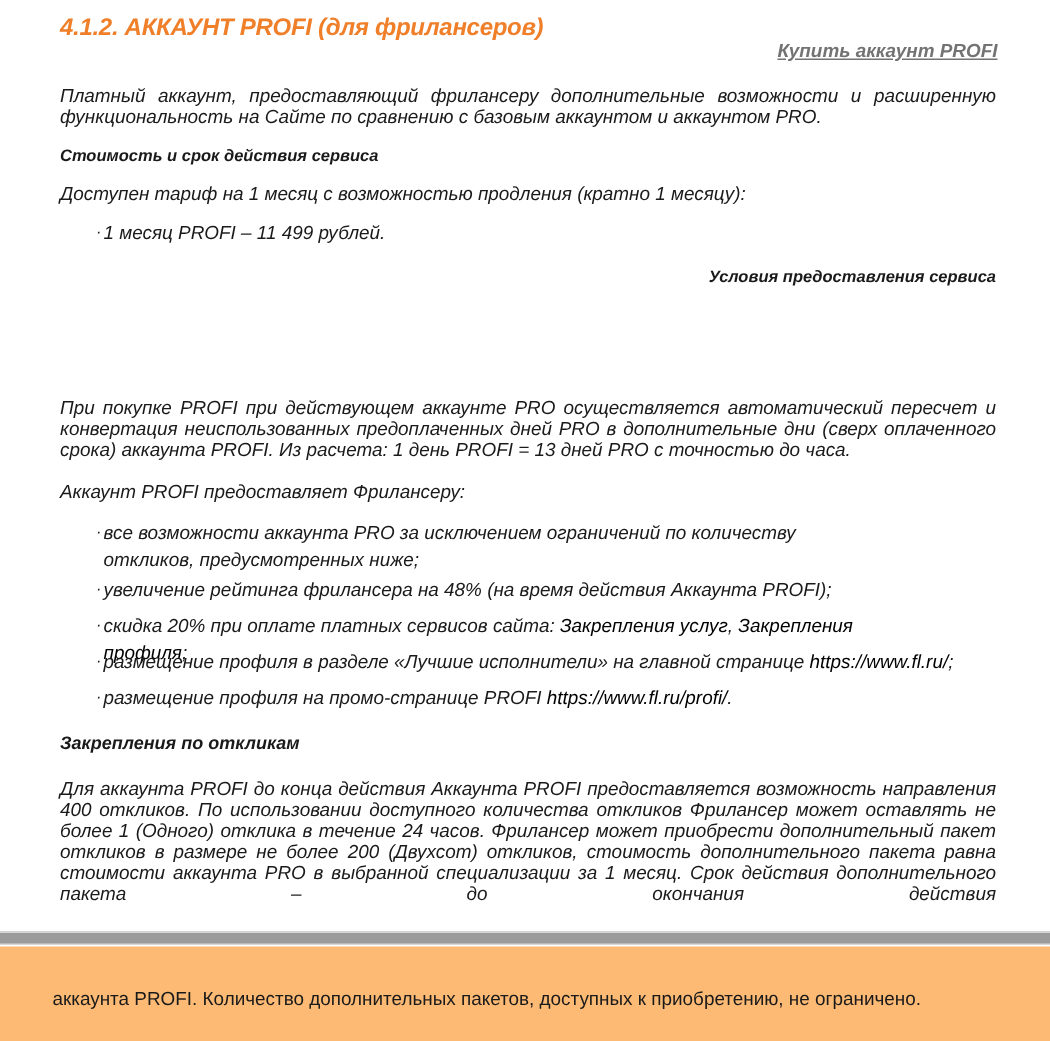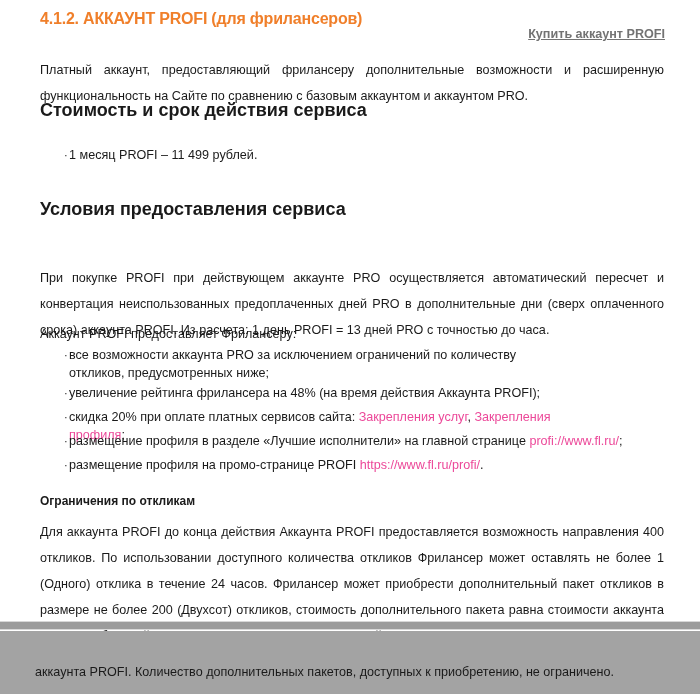--- a/index.html
+++ b/index.html
@@ -16,20 +16,21 @@
       color: #1a1a1a;
       font-size: 12.6px;
     }
     .page-top {
       position: absolute;
       left: 0;
       top: 0;
       width: 660px;
       height: 620px;
       background: #fff;
+      font-style: italic;
     }
     .title-row {
       position: absolute;
       left: 40px;
       top: 10px;
       width: 625px;
       height: 22px;
     }
     .title {
       position: absolute;
@@ -48,30 +49,30 @@
       color: #737373;
       font-weight: bold;
       font-size: 12.6px;
       text-decoration: underline;
       cursor: pointer;
     }
     .block {
       position: absolute;
       left: 40px;
       width: 624px;
-      line-height: 26px;
+      line-height: 14px;
       margin: 0;
     }
     .justify {
       text-align: justify;
       text-align-last: left;
     }
     .h-sub {
       font-weight: bold;
-      font-size: 18px;
+      font-size: 11px;
     }
     .bullet-item {
       position: absolute;
       left: 64px;
       width: 560px;
       line-height: 18px;
     }
     .bullet-item .dot {
       position: absolute;
       left: 0;
@@ -79,63 +80,64 @@
       width: 10px;
       font-size: 11px;
     }
     .bullet-item .txt {
       position: absolute;
       left: 5px;
       top: 0;
       width: 540px;
     }
     .link {
-      color: #ec4899;
+      color: #000000;
       cursor: pointer;
     }
     .page-break {
       position: absolute;
       left: 0;
       top: 621px;
       width: 700px;
       height: 9px;
       background: #9b9b9b;
       border-top: 1px solid #d7d7d7;
       border-bottom: 1px solid #d7d7d7;
       box-sizing: border-box;
     }
     .page-bottom {
       position: absolute;
       left: 0;
       top: 631px;
       width: 700px;
       height: 63px;
-      background: #a3a3a3;
+      background: #fdba74;
     }
   </style>
 </head>
 <body>
 
 <div class="page-top">
 
   <div class="title-row">
     <h1 class="title">4.1.2. АККАУНТ PROFI (для фрилансеров)</h1>
     <a class="buy-link">Купить аккаунт PROFI</a>
   </div>
 
   <p class="block justify" style="top:57px;">Платный аккаунт, предоставляющий фрилансеру дополнительные возможности и расширенную функциональность на Сайте по сравнению с базовым аккаунтом и аккаунтом PRO.</p>
 
   <div class="block h-sub" style="top:97px;">Стоимость и срок действия сервиса</div>
+  <p class="block" style="top:122px;">Доступен тариф на 1 месяц с возможностью продления (кратно 1 месяцу):</p>
 
   <div class="bullet-item" style="top:146px;">
     <span class="dot">·</span>
     <span class="txt">1 месяц PROFI – 11 499 рублей.</span>
   </div>
 
-  <div class="block h-sub" style="top:196px;">Условия предоставления сервиса</div>
+  <div class="block h-sub" style="top:178px;text-align:right;">Условия предоставления сервиса</div>
 
   <p class="block justify" style="top:265px;">При покупке PROFI при действующем аккаунте PRO осуществляется автоматический пересчет и конвертация неиспользованных предоплаченных дней PRO в дополнительные дни (сверх оплаченного срока) аккаунта PROFI. Из расчета: 1 день PROFI = 13 дней PRO с точностью до часа.</p>
 
   <p class="block" style="top:321px;">Аккаунт PROFI предоставляет Фрилансеру:</p>
 
   <div class="bullet-item" style="top:346px;">
     <span class="dot">·</span>
     <span class="txt" style="width:500px;">все возможности аккаунта PRO за исключением ограничений по количеству откликов, предусмотренных ниже;</span>
   </div>
 
@@ -144,29 +146,29 @@
     <span class="txt">увеличение рейтинга фрилансера на 48% (на время действия Аккаунта PROFI);</span>
   </div>
 
   <div class="bullet-item" style="top:408px;">
     <span class="dot">·</span>
     <span class="txt"><span>скидка 20% при оплате платных сервисов сайта: </span><span class="link">Закрепления услуг</span><span>, </span><span class="link">Закрепления профиля</span><span>;</span></span>
   </div>
 
   <div class="bullet-item" style="top:432px;">
     <span class="dot">·</span>
-    <span class="txt" style="width:600px;"><span>размещение профиля в разделе «Лучшие исполнители» на главной странице </span><span class="link">profi://www.fl.ru/</span><span>;</span></span>
+    <span class="txt" style="width:600px;"><span>размещение профиля в разделе «Лучшие исполнители» на главной странице </span><span class="link">https://www.fl.ru/</span><span>;</span></span>
   </div>
 
   <div class="bullet-item" style="top:456px;">
     <span class="dot">·</span>
     <span class="txt"><span>размещение профиля на промо-странице PROFI </span><span class="link">https://www.fl.ru/profi/</span><span>.</span></span>
   </div>
 
-  <div class="block h-sub" style="top:488px; font-size:12px;">Ограничения по откликам</div>
+  <div class="block h-sub" style="top:488px; font-size:12px;">Закрепления по откликам</div>
 
   <p class="block justify" style="top:519px; text-align-last: justify;">Для аккаунта PROFI до конца действия Аккаунта PROFI предоставляется возможность направления 400 откликов. По использовании доступного количества откликов Фрилансер может оставлять не более 1 (Одного) отклика в течение 24 часов. Фрилансер может приобрести дополнительный пакет откликов в размере не более 200 (Двухсот) откликов, стоимость дополнительного пакета равна стоимости аккаунта PRO в выбранной специализации за 1 месяц. Срок действия дополнительного пакета – до окончания действия</p>
 </div>
 
 <div class="page-break"></div>
 
 <div class="page-bottom">
   <p class="block" style="top:28px; left:35px;">аккаунта PROFI. Количество дополнительных пакетов, доступных к приобретению, не ограничено.</p>
 </div>
 

